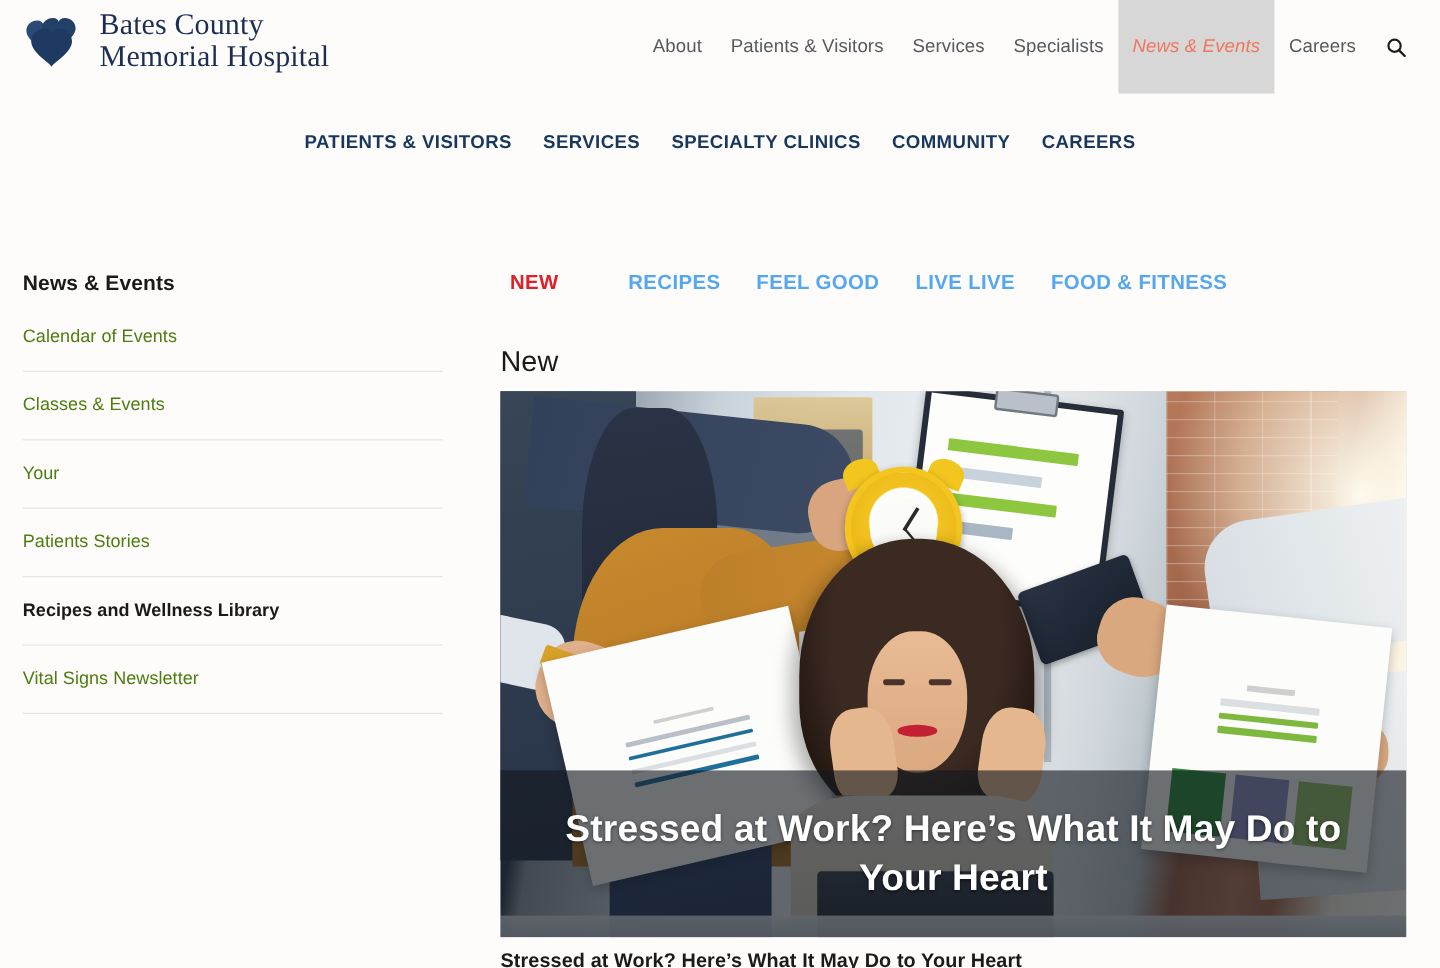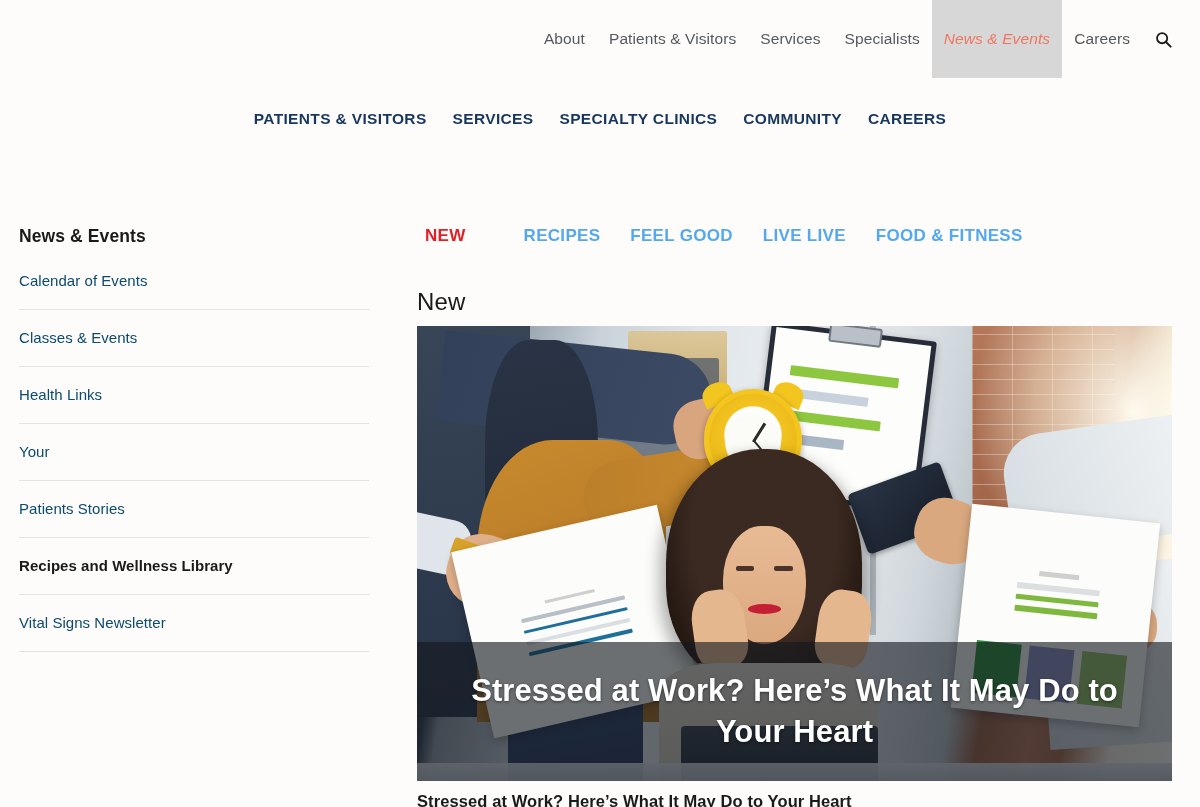--- a/index.html
+++ b/index.html
@@ -70,21 +70,21 @@
     padding: 0 13px; cursor: pointer; white-space: nowrap;
   }
 
   
   .sidebar { position: absolute; left: 19px; top: 226px; width: 350px; }
   .sidebar-title {
     font-size: 17.5px; font-weight: bold; color: #1a1a1a;
     margin: 0 0 25px 0; letter-spacing: .1px;
   }
   .side-link {
-    display: block; font-size: 15px; color: #0c4a6e;
+    display: block; font-size: 15px; color: #4d7c0f;
     padding: 0 0 20px 0; border-bottom: 1px solid #e6e4e2;
     margin-bottom: 19px; cursor: pointer; letter-spacing: .05px;
   }
   .side-link.current { color: #1a1a1a; font-weight: bold; }
 
   
   .main { position: absolute; left: 417px; top: 226px; width: 755px; }
 
   .tabrow { display: flex; gap: 0; margin-left: 8px; }
   .tab {
@@ -347,20 +347,31 @@
     margin: 11px 0 4px 0; letter-spacing: .1px;
   }
 </style>
 </head>
 <body>
 
 <div class="page">
 
   <div class="topbar">
 
+    <div class="brand">
+      <svg class="logo-mark" viewBox="0 0 56 52">
+        <path d="M13 9c-5 0-9 3.7-9 8.6 0 7.4 11 13.6 14 17.4 3-3.8 14-10 14-17.4C32 12.7 28 9 23 9c-3 0-4.8 1.6-5 3.2C17.8 10.6 16 9 13 9z" fill="#2b4a77"></path>
+        <path d="M26 7c-5 0-9 3.7-9 8.6 0 7.4 11 13.6 14 17.4 3-3.8 14-10 14-17.4C45 10.7 41 7 36 7c-3 0-4.8 1.6-5 3.2C30.8 8.6 29 7 26 7z" fill="#234066"></path>
+        <path d="M19 16c-6 0-11 4.4-11 10.4 0 9 13.5 16.5 17 21.1 3.5-4.6 17-12.1 17-21.1C42 20.4 37 16 31 16c-3.6 0-5.8 1.9-6 3.9-.2-2-2.4-3.9-6-3.9z" fill="#1e3a63"></path>
+      </svg>
+      <div class="brand-text">
+        <span class="brand-line1">Bates County</span>
+        <span class="brand-line2">Memorial Hospital</span>
+      </div>
+    </div>
 
     <nav class="topnav">
       <div class="topnav-list">
         <a class="topnav-item">About</a>
         <a class="topnav-item">Patients &amp; Visitors</a>
         <a class="topnav-item">Services</a>
         <a class="topnav-item">Specialists</a>
         <a class="topnav-item active">News &amp; Events</a>
         <a class="topnav-item">Careers</a>
         <div class="search-btn">
@@ -378,21 +389,20 @@
     <a class="subnav-item">SERVICES</a>
     <a class="subnav-item">SPECIALTY CLINICS</a>
     <a class="subnav-item">COMMUNITY</a>
     <a class="subnav-item">CAREERS</a>
   </nav>
 
   <aside class="sidebar">
     <h2 class="sidebar-title">News &amp; Events</h2>
     <a class="side-link">Calendar of Events</a>
     <a class="side-link">Classes &amp; Events</a>
-    <a class="side-link">Health Links</a>
     <a class="side-link">Your</a>
     <a class="side-link">Patients Stories</a>
     <a class="side-link current">Recipes and Wellness Library</a>
     <a class="side-link">Vital Signs Newsletter</a>
   </aside>
 
   <main class="main">
 
     <div class="tabrow">
       <a class="tab active">NEW</a>

